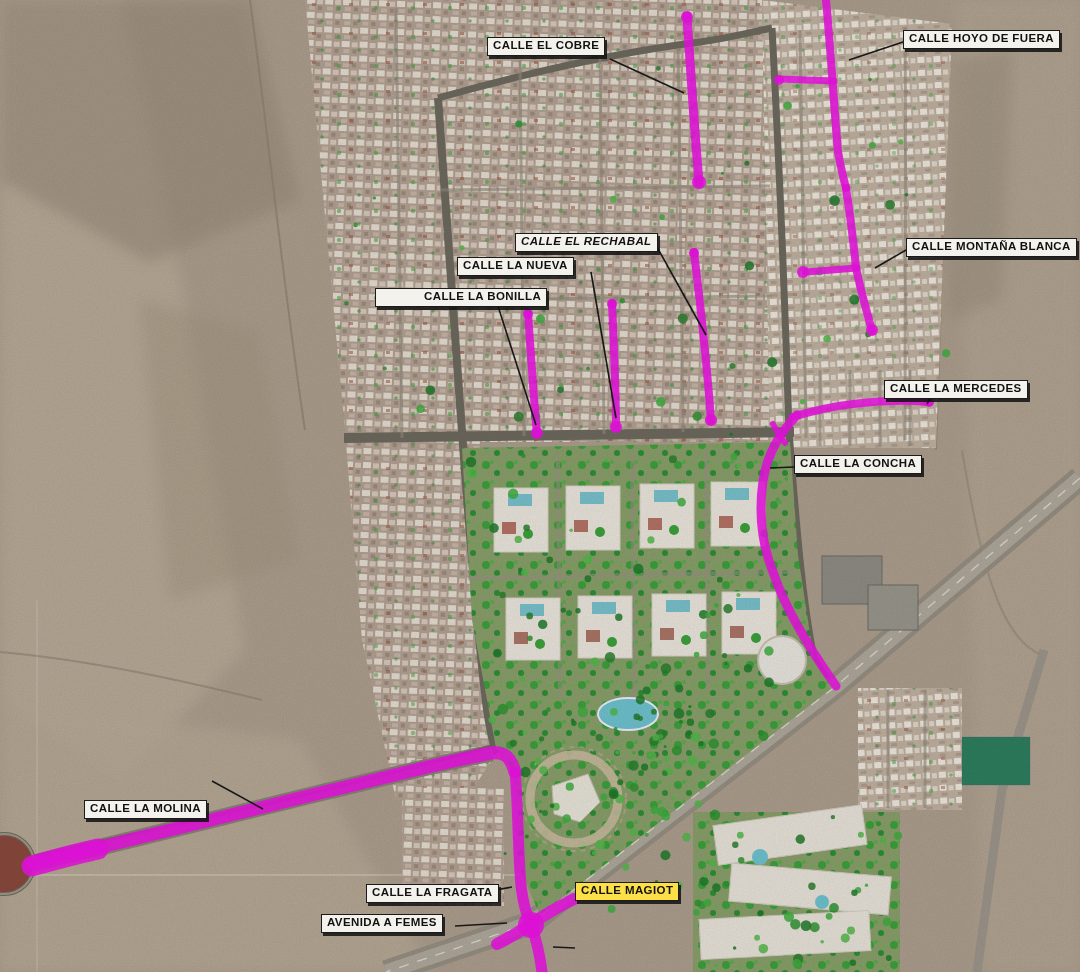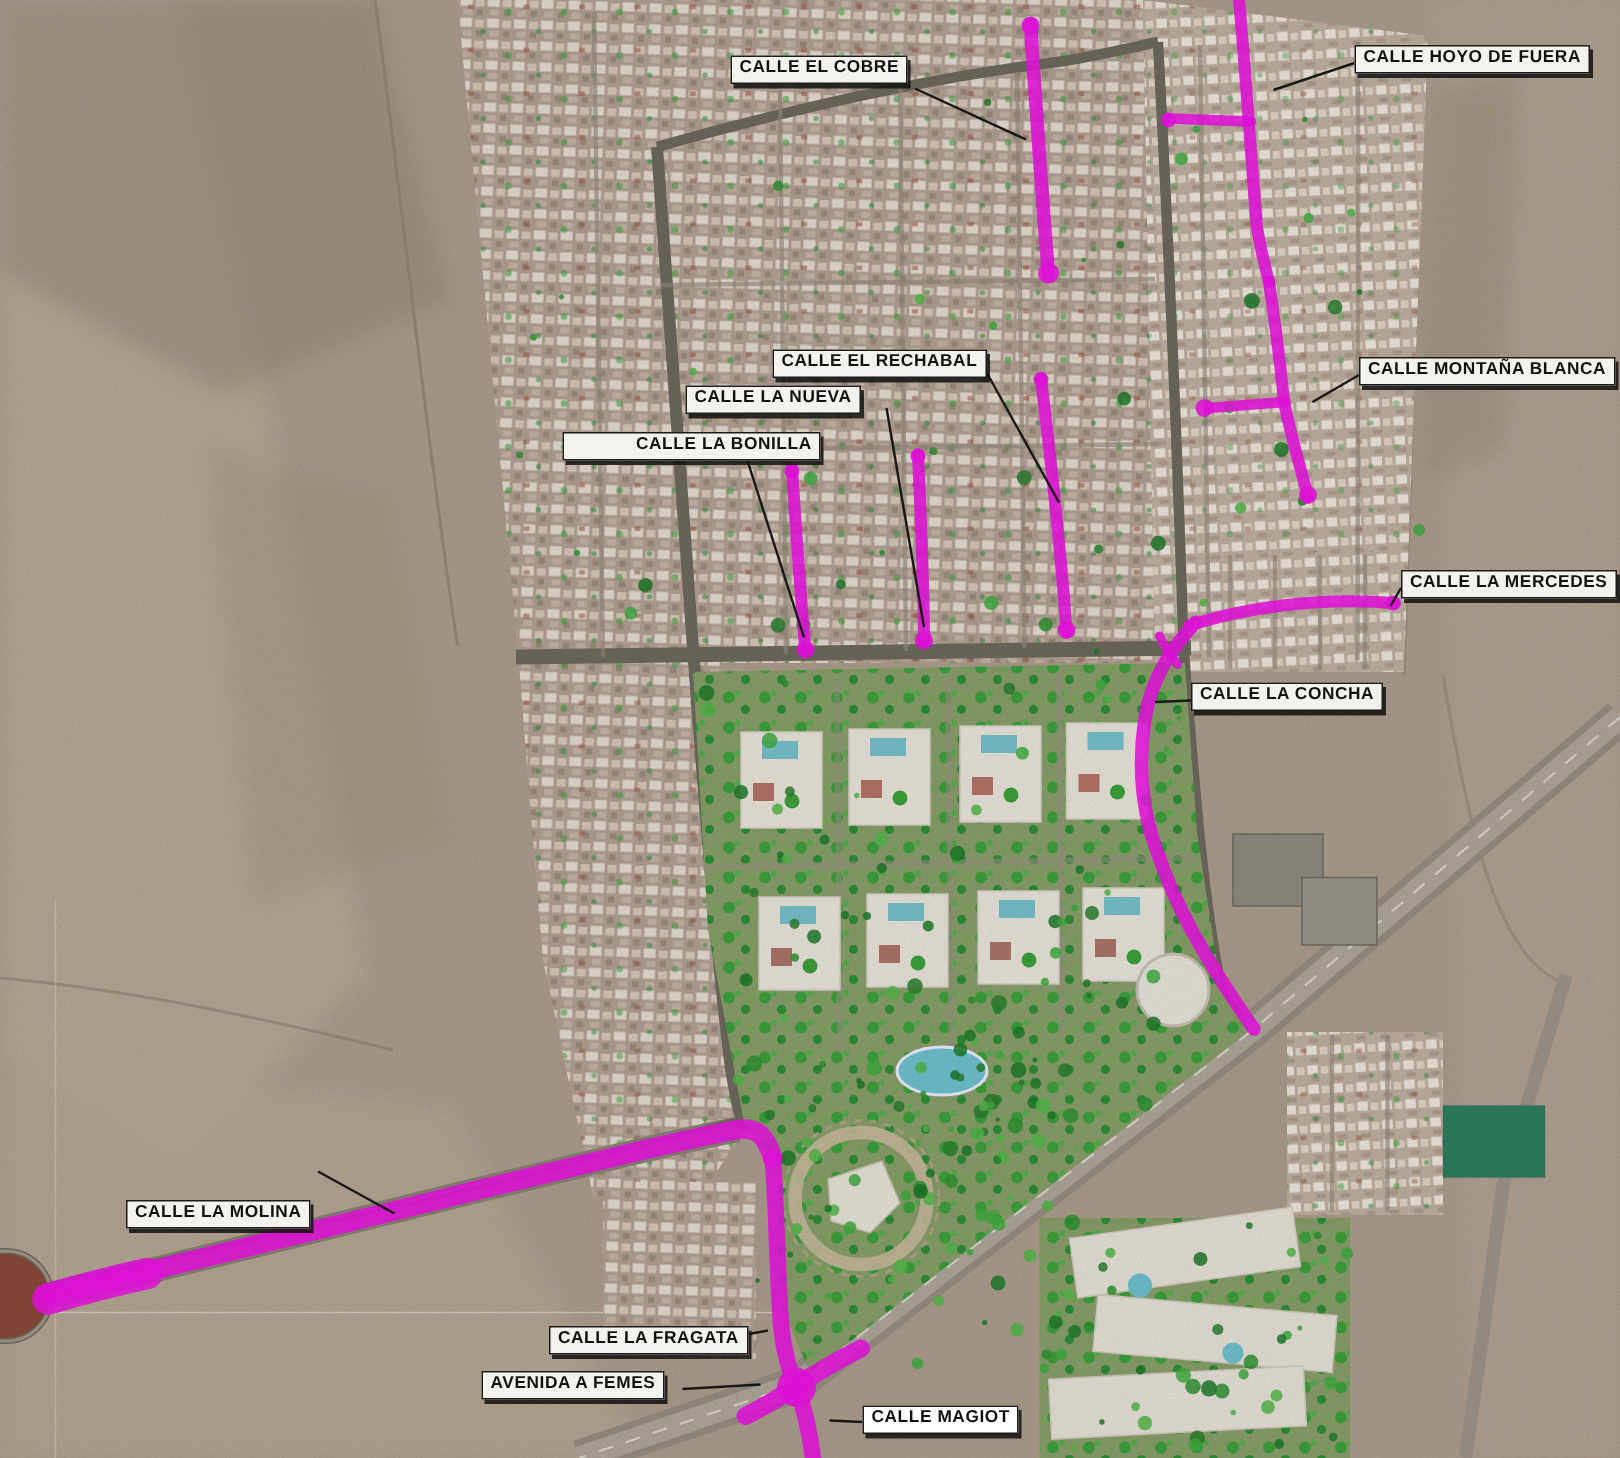--- a/index.html
+++ b/index.html
@@ -477,23 +477,23 @@
         <line x1="575" y1="948" x2="553" y2="947" stroke="#1a1a1a" stroke-width="1.6"></line>
       </g>
 
   <rect width="1080" height="972" filter="url(#grain)" opacity=".09"></rect>
 </svg>
 
 <div id="label-layer">
       <div class="street-label" style="left: 487px; top: 37px; background: rgb(244, 242, 236); border: 1.5px solid rgb(27, 27, 27); color: rgb(17, 17, 17);">CALLE EL COBRE</div>
       <div class="street-label" style="left: 903px; top: 30px; background: rgb(244, 242, 236); border: 1.5px solid rgb(27, 27, 27); color: rgb(17, 17, 17); text-align: center;">CALLE HOYO DE FUERA</div>
       <div class="street-label" style="left: 906px; top: 238px; background: rgb(244, 242, 236); border: 1.5px solid rgb(27, 27, 27); color: rgb(17, 17, 17);">CALLE MONTAÑA BLANCA</div>
-      <div class="street-label" style="left: 515px; top: 233px; background: rgb(244, 242, 236); border: 1.5px solid rgb(27, 27, 27); color: rgb(17, 17, 17);">CALLE EL RECHABAL</div>
+      <div class="street-label" style="left: 515px; top: 233px; background: rgb(244, 242, 236); border: 1.5px solid rgb(27, 27, 27); color: rgb(17, 17, 17); font-style: italic;">CALLE EL RECHABAL</div>
       <div class="street-label" style="left: 457px; top: 257px; background: rgb(244, 242, 236); border: 1.5px solid rgb(27, 27, 27); color: rgb(17, 17, 17);">CALLE LA NUEVA</div>
       <div class="street-label" style="left: 375px; top: 288px; background: rgb(244, 242, 236); border: 1.5px solid rgb(27, 27, 27); color: rgb(17, 17, 17); padding-left: 48px;">CALLE LA BONILLA</div>
-      <div class="street-label" style="left: 934px; top: 380px; background: rgb(244, 242, 236); border: 1.5px solid rgb(27, 27, 27); color: rgb(17, 17, 17); text-align: right;">CALLE LA MERCEDES</div>
+      <div class="street-label" style="left: 884px; top: 380px; background: rgb(244, 242, 236); border: 1.5px solid rgb(27, 27, 27); color: rgb(17, 17, 17); text-align: right;">CALLE LA MERCEDES</div>
       <div class="street-label" style="left: 794px; top: 455px; background: rgb(244, 242, 236); border: 1.5px solid rgb(27, 27, 27); color: rgb(17, 17, 17);">CALLE LA CONCHA</div>
       <div class="street-label" style="left: 84px; top: 767px; background: rgb(244, 242, 236); border: 1.5px solid rgb(27, 27, 27); color: rgb(17, 17, 17); margin-top: 33px;">CALLE LA MOLINA</div>
       <div class="street-label" style="left: 321px; top: 884px; background: rgb(244, 242, 236); border: 1.5px solid rgb(27, 27, 27); color: rgb(17, 17, 17); margin-left: 45px;">CALLE LA FRAGATA</div>
       <div class="street-label" style="left: 321px; top: 914px; background: rgb(244, 242, 236); border: 1.5px solid rgb(27, 27, 27); color: rgb(17, 17, 17);">AVENIDA A FEMES</div>
-      <div class="street-label" style="left: 575px; top: 937px; background: #ffffff; border: 1.5px solid rgb(27, 27, 27); color: rgb(17, 17, 17);">CALLE MAGIOT</div>
+      <div class="street-label" style="left: 575px; top: 882px; background: #fde047; border: 1.5px solid rgb(27, 27, 27); color: rgb(17, 17, 17);">CALLE MAGIOT</div>
     </div>
 </div>
 
 </body></html>

